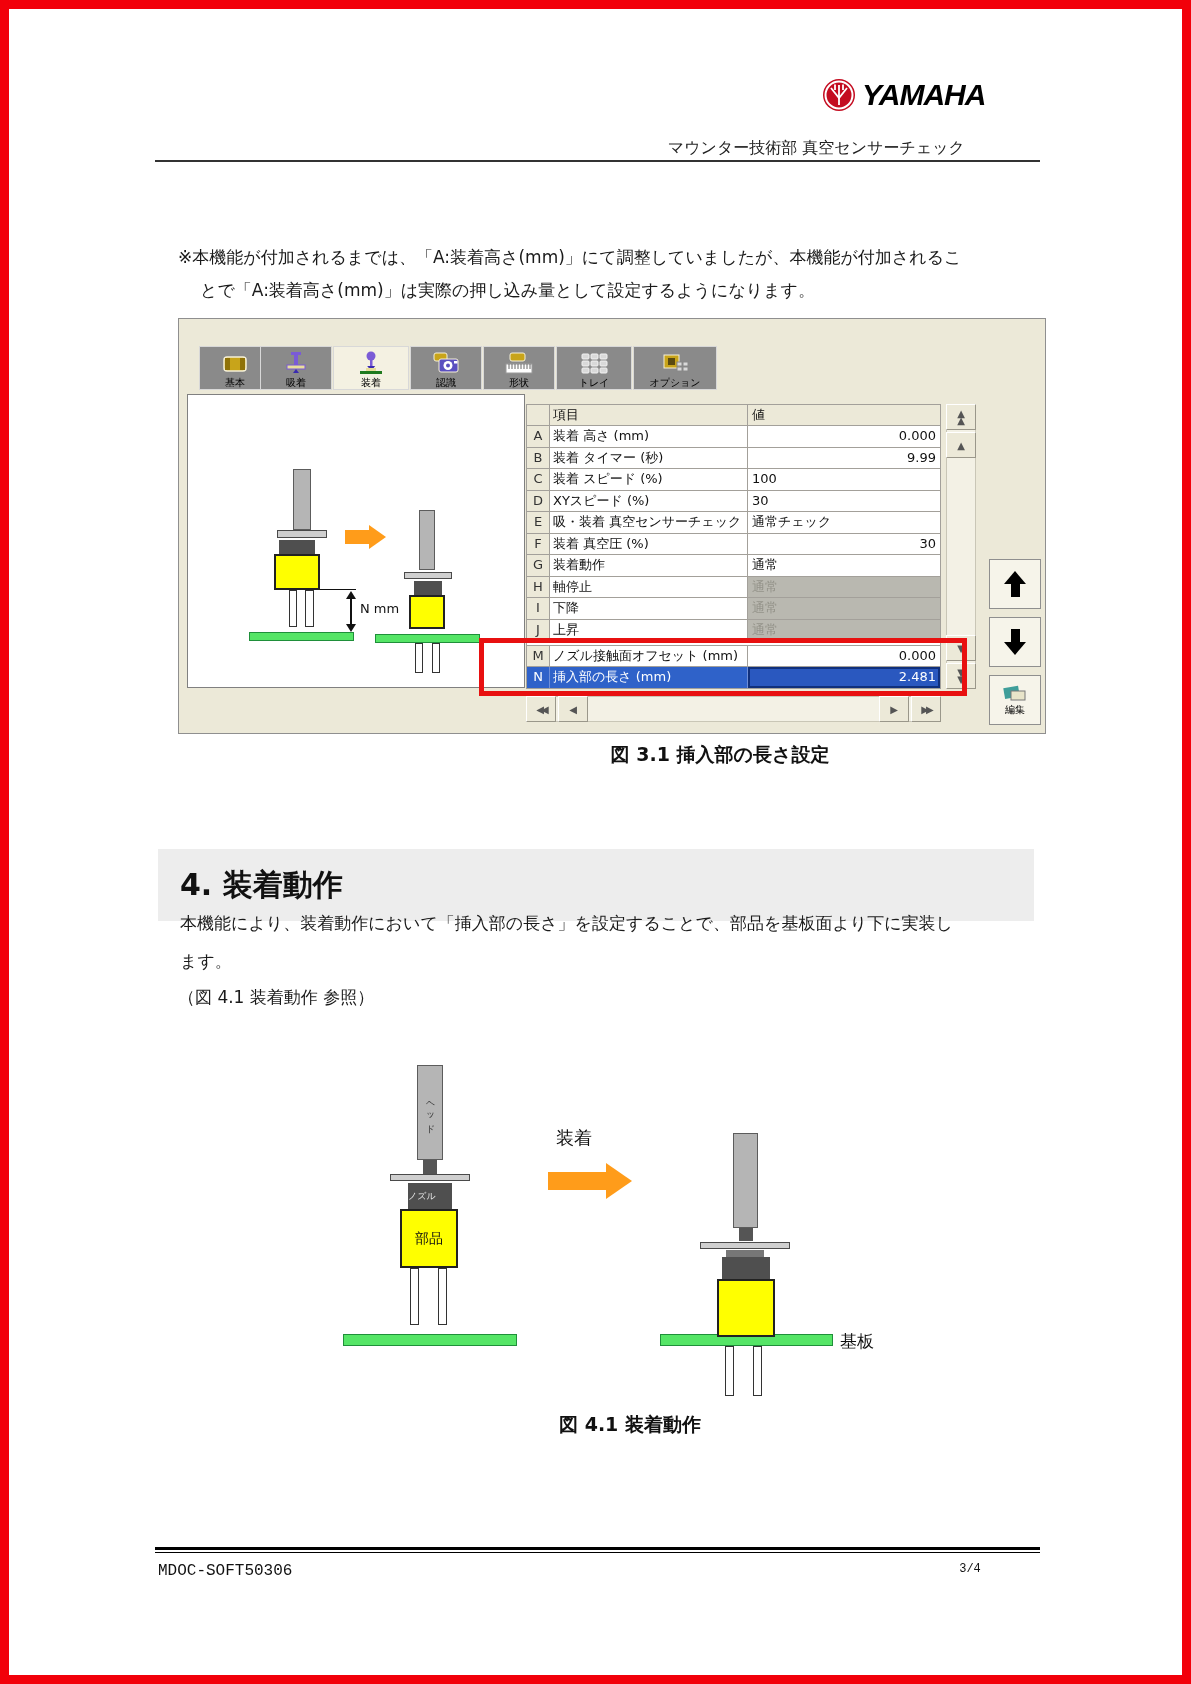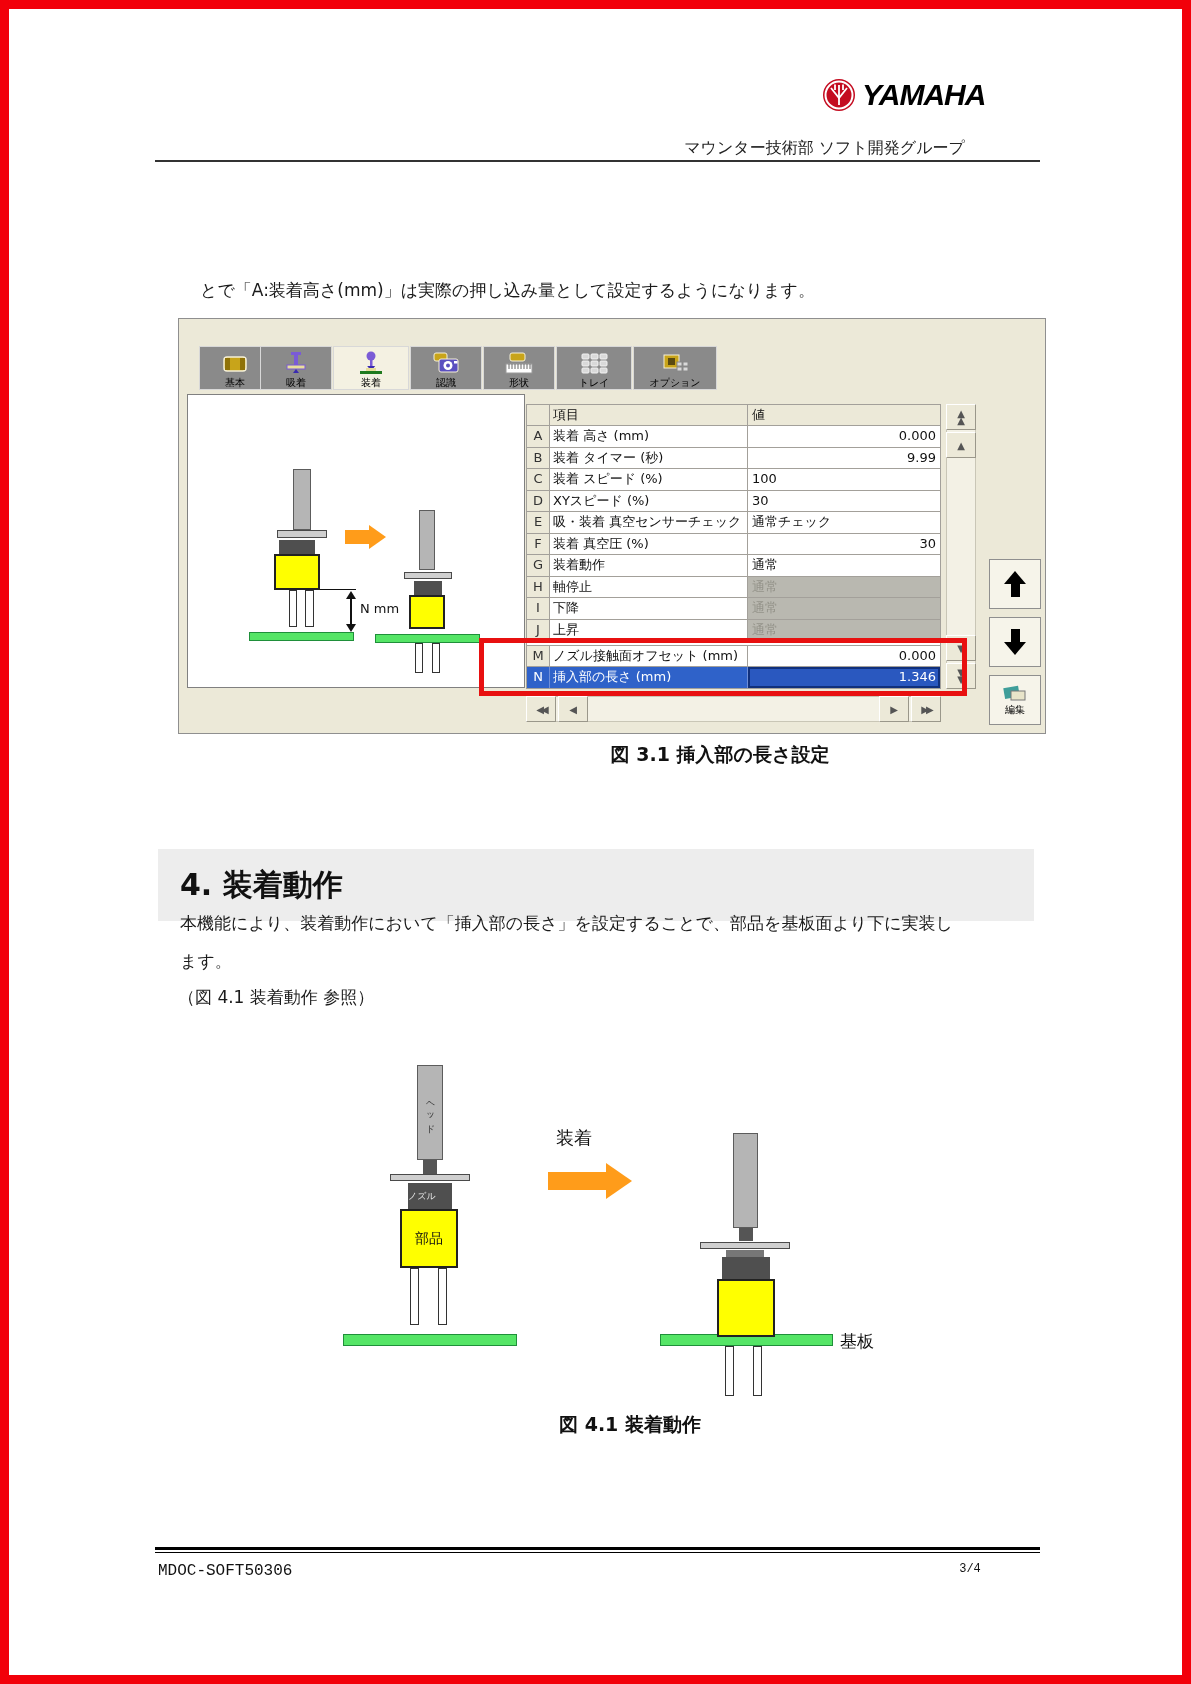--- a/index.html
+++ b/index.html
@@ -87,23 +87,24 @@
       <circle cx="17" cy="17" r="13.5" fill="none" stroke="#fff" stroke-width="2"></circle>
       <g stroke="#fff" stroke-width="1.8" fill="none">
         <path d="M17 7 L17 27"></path>
         <path d="M9 10 L17 20 L25 10"></path>
         <path d="M13 6.5 L13 12"></path>
           <path d="M21 6.5 L21 12"></path>
       </g>
     </svg>
     <span class="bname">YAMAHA</span>
   </div>
-  <div class="abs hco" style="left:400px;top:138px;">マウンター技術部 ソフト開発グループ</div>
+  <div class="abs hco" style="left:400px;top:138px;">マウンター技術部 真空センサーチェック</div>
   <div class="abs hrule" style="left:155px;top:160px;width:885px;"></div>
 
+  <div class="abs txt" style="left:178px;top:246px;">※本機能が付加されるまでは、「A:装着高さ(mm)」にて調整していましたが、本機能が付加されるこ</div>
   <div class="abs txt" style="left:200px;top:279px;">とで「A:装着高さ(mm)」は実際の押し込み量として設定するようになります。</div>
 
   <div class="abs shot">
 
     <div class="tab" style="left:20px;width:72px;">
       <svg viewBox="0 0 30 26">
           <rect x="4" y="6" width="22" height="14" rx="3" fill="#c8a41a" stroke="#f5f0d8" stroke-width="1.5"></rect>
           <rect x="5" y="7" width="5" height="12" fill="#8f7208"></rect>
           <rect x="20" y="7" width="5" height="12" fill="#8f7208"></rect>
         </svg>
@@ -272,21 +273,21 @@
     </div>
     <div class="trow sliver" style="top:322px;"></div>
     <div class="trow valr" style="top:327px;height:21px;">
       <span class="tkey">M</span>
       <span class="titem">ノズル接触面オフセット (mm)</span>
       <span class="tval">0.000</span>
     </div>
     <div class="trow sel valr" style="top:348px;height:22px;">
       <span class="tkey">N</span>
       <span class="titem">挿入部の長さ (mm)</span>
-      <span class="tval">1.346</span>
+      <span class="tval">2.481</span>
     </div>
 
     <div class="abs vtrack" style="left:767px;top:85px;width:30px;height:285px;"></div>
     <div class="sbtn" style="left:767px;top:85px;width:30px;height:26px;flex-direction:column;line-height:7px;">
       <span>▲</span>
       <span>▲</span>
     </div>
     <div class="sbtn" style="left:767px;top:113px;width:30px;height:26px;">
       <span>▲</span>
     </div>

